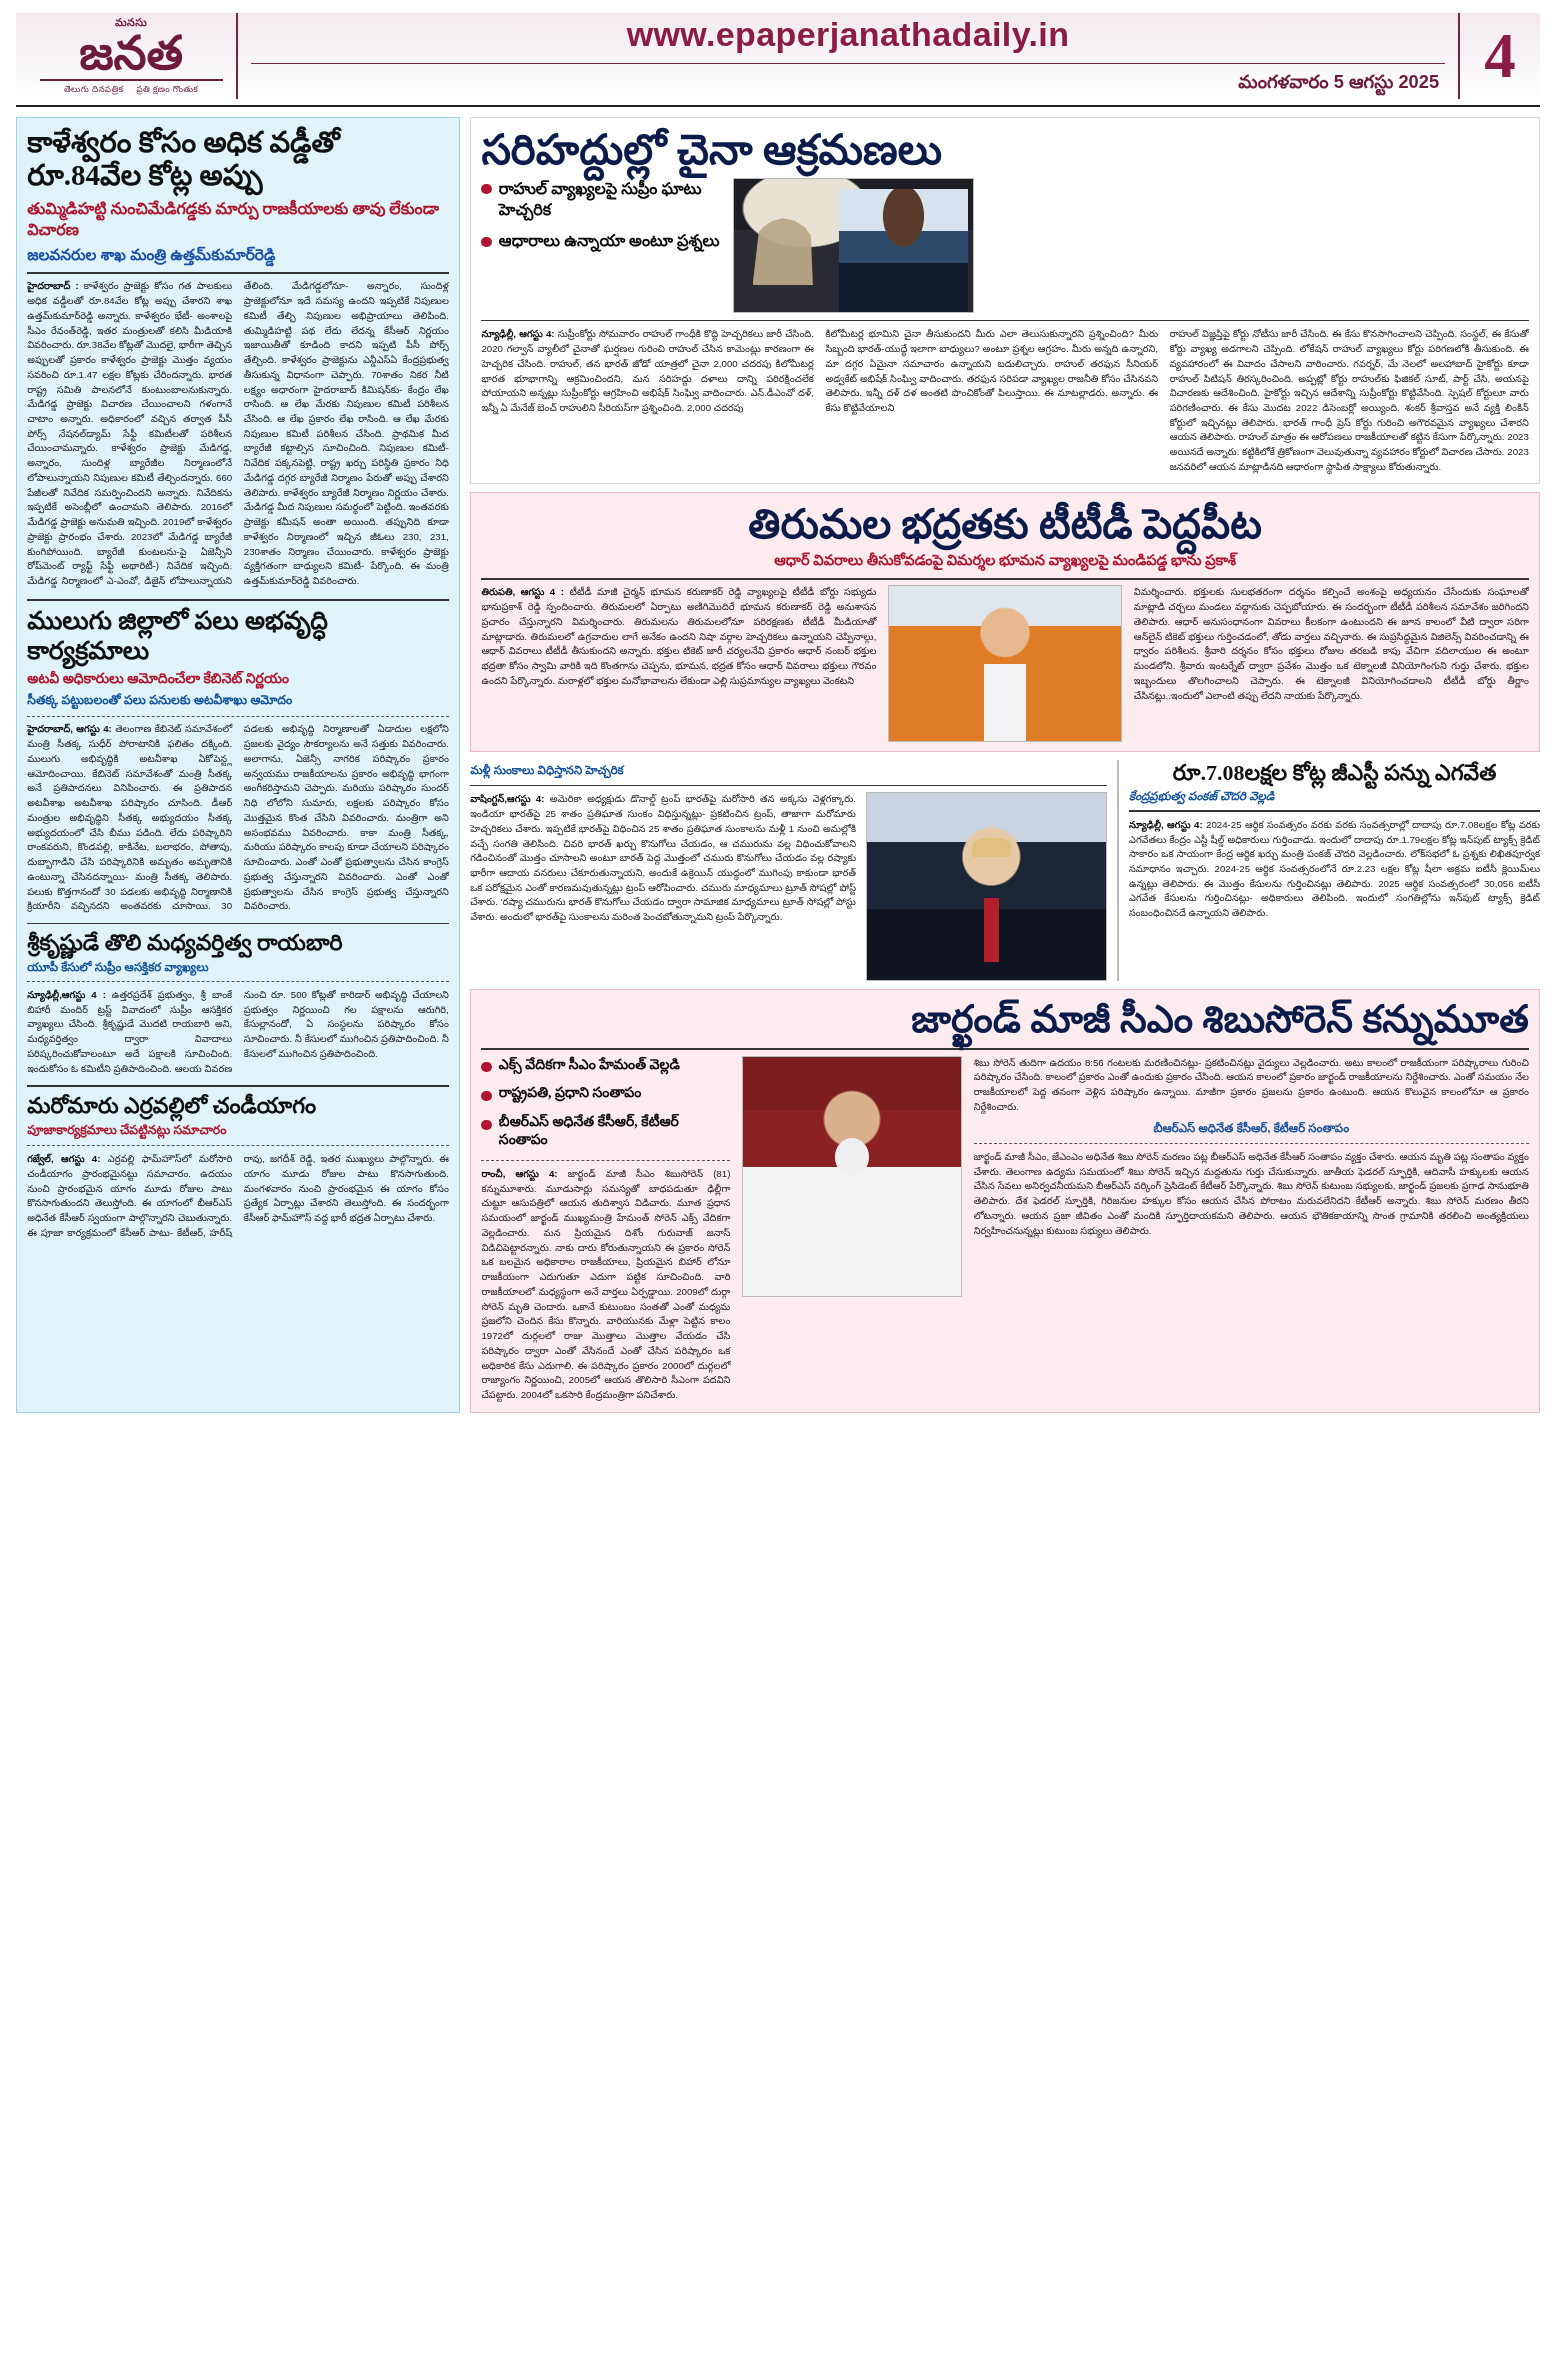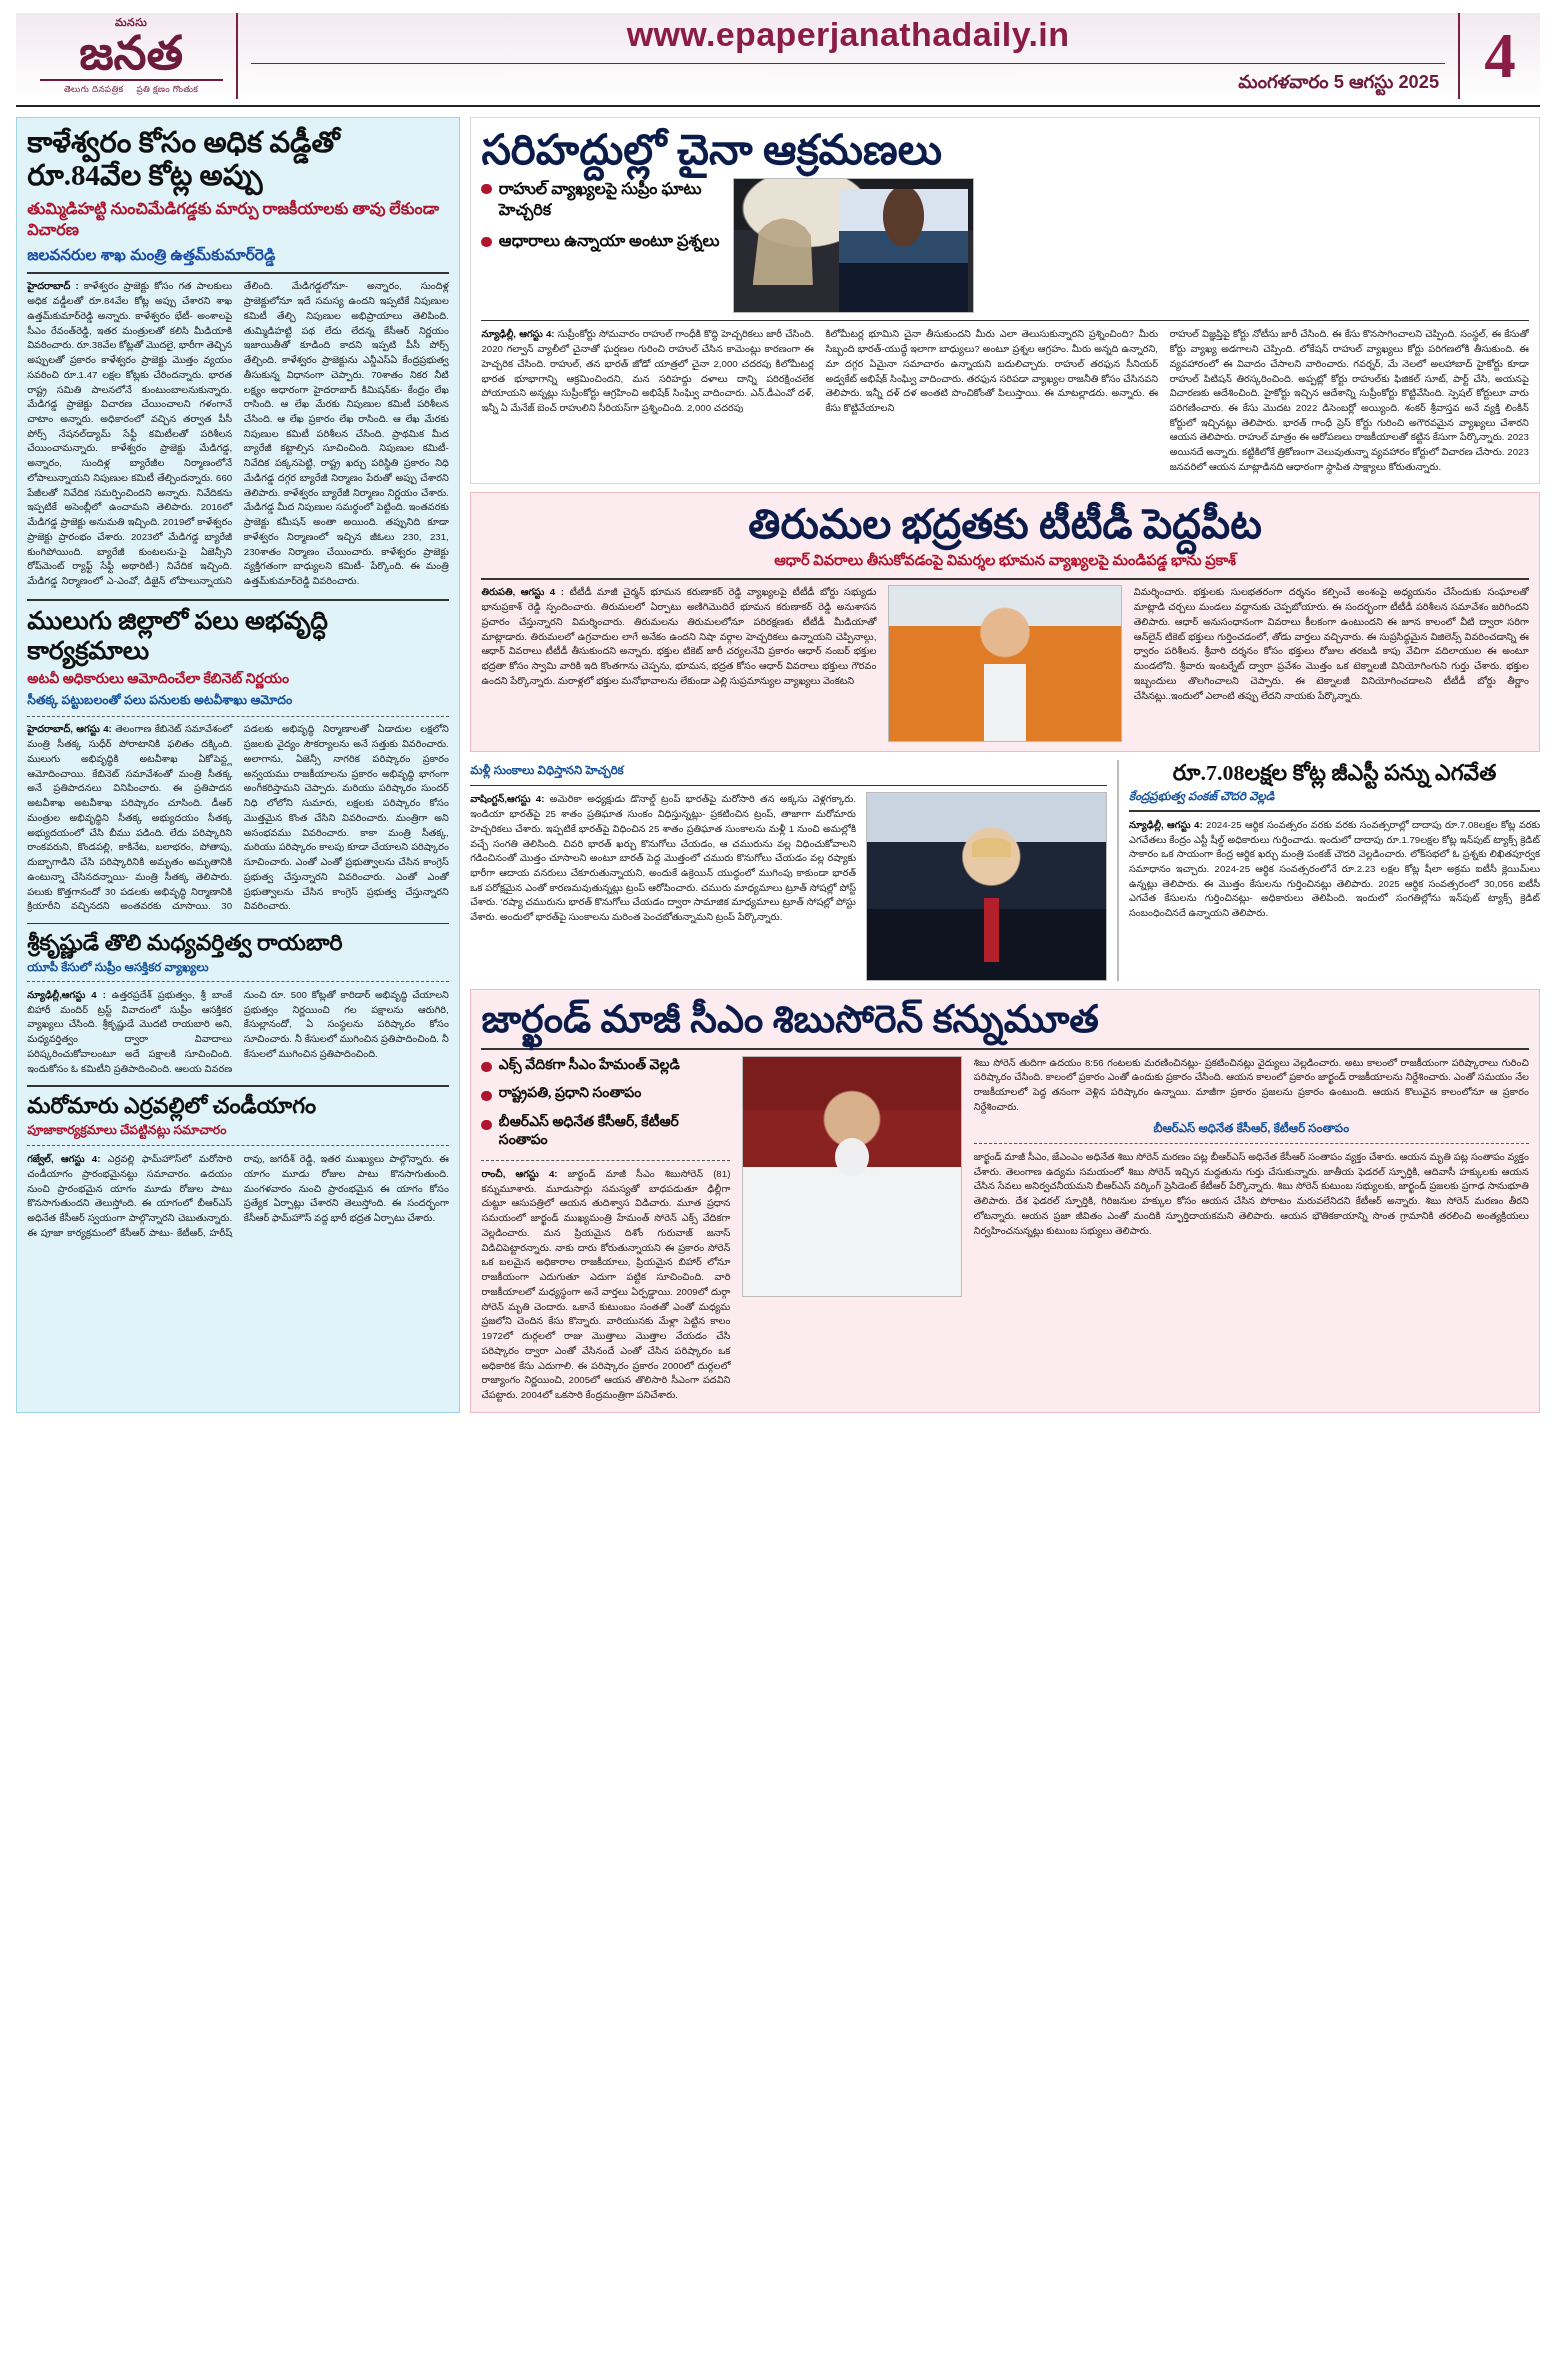--- a/index.html
+++ b/index.html
@@ -237,21 +237,21 @@
   .ttd-title {
     font-size: 41px; font-weight: bold; color: #0b1c4a; text-align: center;
     font-family: "Liberation Serif", serif; line-height: 1.1;
   }
   .ttd-sub { text-align: center; font-size: 14.6px; color: #b0152f; font-weight: bold; line-height: 1.35; margin-top: 4.4px;
     font-family: "Liberation Serif", serif; }
 
   
   .jh-box { background: #fdecef; border: 1.5px solid #f0b9c4; padding: 8.8px 10.2px; }
   .jh-title {
-    font-size: 38px; font-weight: bold; color: #0b1c4a; text-align: left;
+    font-size: 38px; font-weight: bold; color: #0b1c4a; text-align: right;
     font-family: "Liberation Serif", serif; line-height: 1.12;
   }
 
   .small-head {
     font-size: 22px; font-weight: bold; color: #111; line-height: 1.16;
     font-family: "Liberation Serif", serif;
   }
   .mini-red { font-size: 12.4px; color: #b0152f; font-weight: bold; line-height: 1.3; margin-top: 3.7px;
     font-family: "Liberation Serif", serif;}
   .mini-blue { font-size: 11.7px; color: #14529c; font-weight: bold; line-height: 1.3; margin-top: 2.9px;}

